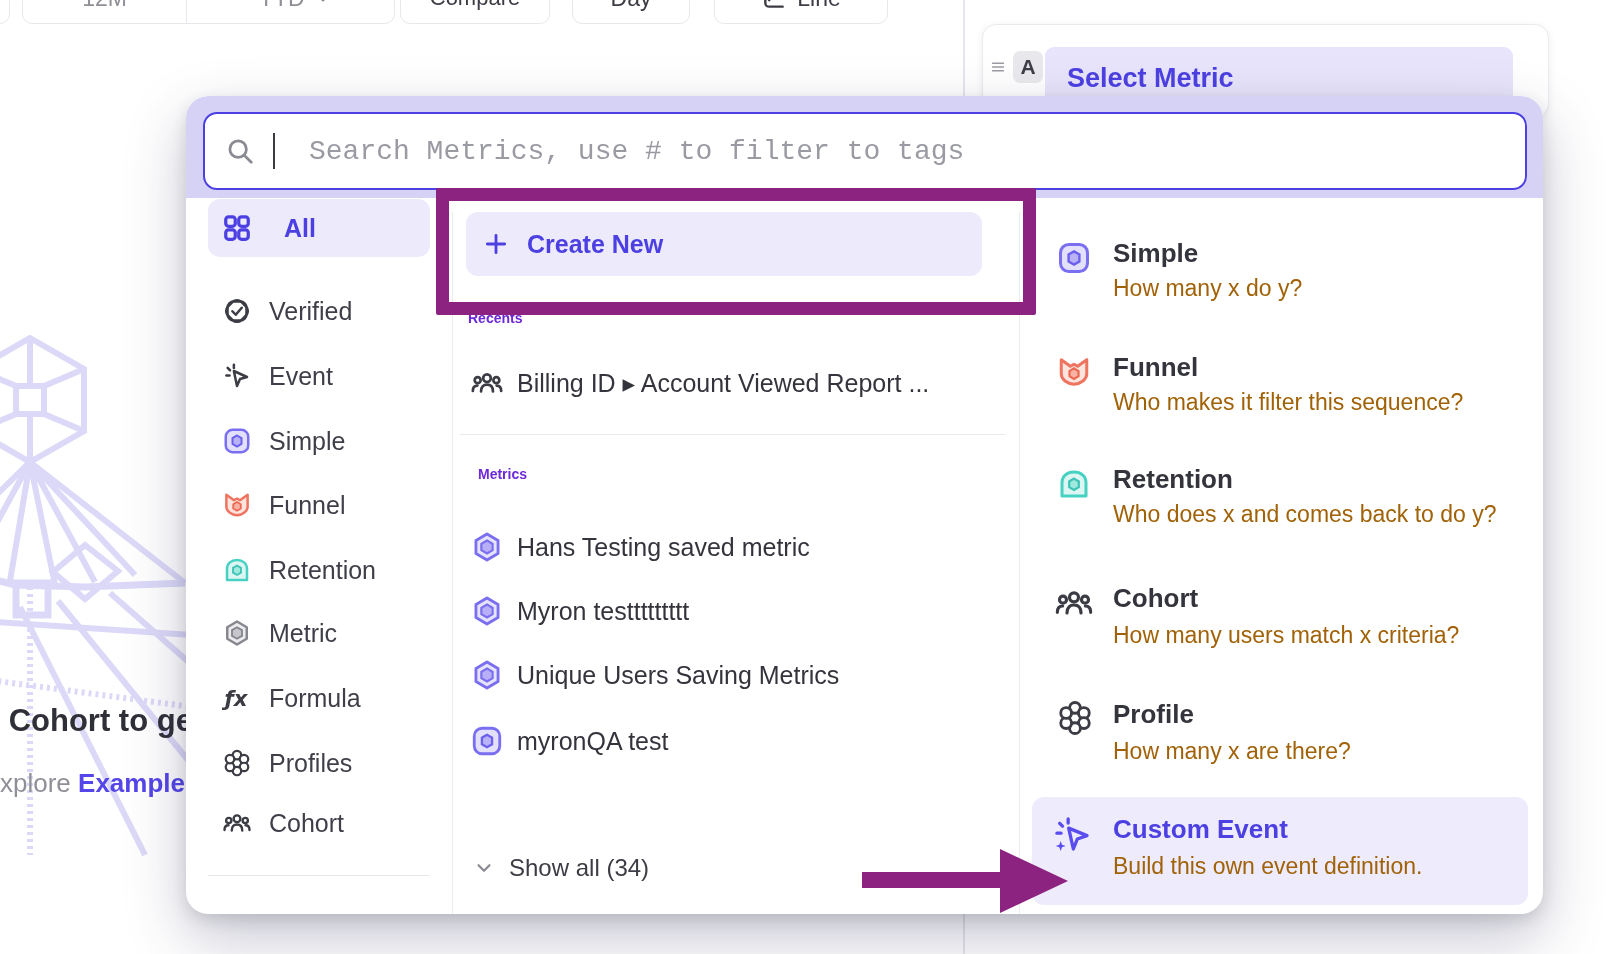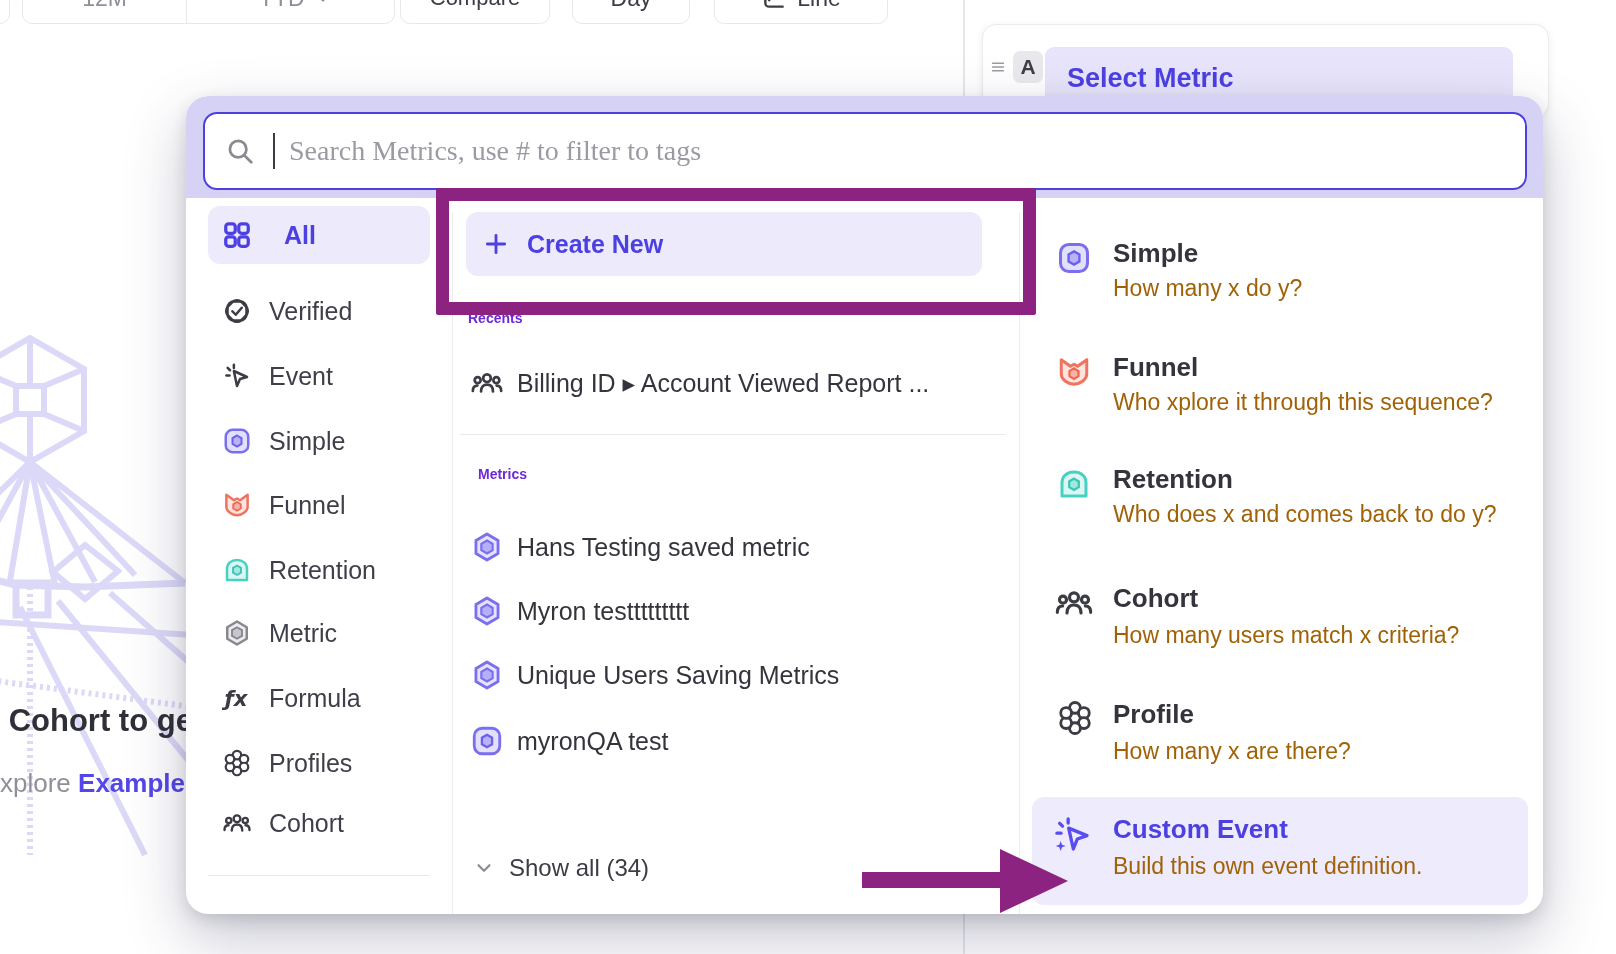--- a/index.html
+++ b/index.html
@@ -26,22 +26,22 @@
            display:flex;align-items:center;padding-left:22px;box-sizing:border-box;
            font-size:27px;font-weight:600;color:#4c40e2;}
   
   .modal{position:absolute;left:186px;top:96px;width:1357px;height:818px;background:#fff;border-radius:22px;
          box-shadow:0 24px 60px rgba(50,50,93,.28),0 6px 16px rgba(0,0,0,.12);overflow:hidden;z-index:10;}
   .search-band{position:absolute;left:0;top:0;width:100%;height:102px;background:#d5d2f6;
                border-radius:22px 22px 0 0;}
   .search-box{position:absolute;left:17px;top:16px;width:1324px;height:78px;background:#fff;
               border:2.5px solid #4c40e2;border-radius:14px;box-sizing:border-box;
               display:flex;align-items:center;padding:0 20px;}
-  .search-box input{border:none;outline:none;flex:1;font-size:28px;color:#1d4ed8;margin-left:12px;
-                    font-family:Liberation Serif, serif;}
+  .search-box input{border:none;outline:none;flex:1;font-size:28px;color:#1d4ed8;margin-left:32px;
+                    font-family:Liberation Mono, monospace;}
   .search-box input::placeholder{color:#9a9aa3;}
   .caret{width:2px;height:36px;background:#3b3b45;margin-left:18px;}
   .vdiv{position:absolute;top:116px;bottom:0;width:1px;background:#ececf0;}
   .side-row{position:absolute;left:22px;width:222px;height:58px;display:flex;align-items:center;
             padding-left:14px;box-sizing:border-box;gap:17px;border-radius:12px;cursor:pointer;
             font-size:25px;font-weight:500;color:#3f3f49;}
   .side-row.sel{background:#eceafb;color:#4c40e2;font-weight:600;}
   .icn{width:30px;height:30px;flex:none;}
   .icn34{width:34px;height:34px;flex:none;}
   .mid-row{position:absolute;left:284px;display:flex;align-items:center;gap:13px;cursor:pointer;
@@ -243,21 +243,21 @@
       <svg class="icn">
           <use href="#sym-search"></use>
         </svg>
       <div class="caret"></div>
       <input type="text" value="" placeholder="Search Metrics, use # to filter to tags" style="">
     </div>
 
     <div class="vdiv" style="left:266px;"></div>
     <div class="vdiv" style="left:833px;"></div>
 
-    <div class="side-row sel" style="top:110px;gap:32px;">
+    <div class="side-row sel" style="top:103px;gap:32px;">
       <svg class="icn">
           <use href="#sym-grid"></use>
         </svg>
       <span>All</span>
     </div>
     <div class="side-row" style="top:186px;">
       <svg class="icn">
           <use href="#sym-verified"></use>
         </svg>
       <span>Verified</span>
@@ -377,21 +377,21 @@
           <use href="#sym-simple"></use>
         </svg>
       <div class="t-title">Simple</div>
       <div class="t-sub" style="top:37px;">How many x do y?</div>
     </div>
     <div class="type-row" style="top:256px;height:80px;">
       <svg class="icn" style="position:absolute;left:24px;top:2px;width:36px;height:36px;">
           <use href="#sym-funnel"></use>
         </svg>
       <div class="t-title">Funnel</div>
-      <div class="t-sub" style="top:37px;">Who xplore it through this sequence?</div>
+      <div class="t-sub" style="top:37px;">Who makes it filter this sequence?</div>
     </div>
     <div class="type-row" style="top:368px;height:80px;">
       <svg class="icn" style="position:absolute;left:24px;top:2px;width:36px;height:36px;">
           <use href="#sym-retention"></use>
         </svg>
       <div class="t-title">Retention</div>
       <div class="t-sub" style="top:37px;">Who does x and comes back to do y?</div>
     </div>
     <div class="type-row" style="top:487px;height:80px;">
       <svg class="icn" style="position:absolute;left:22px;top:0px;width:40px;height:40px;">

